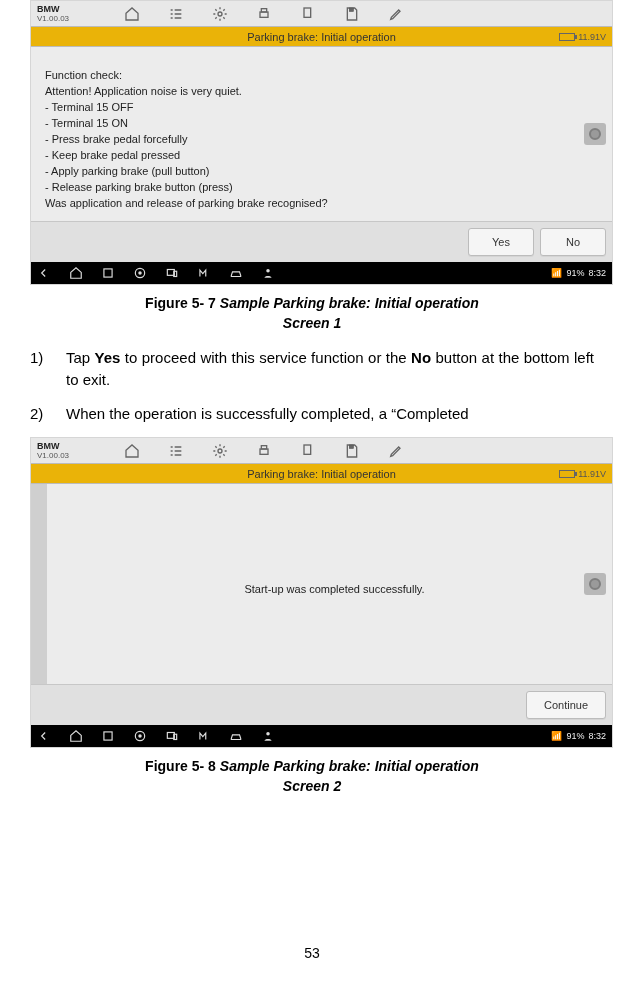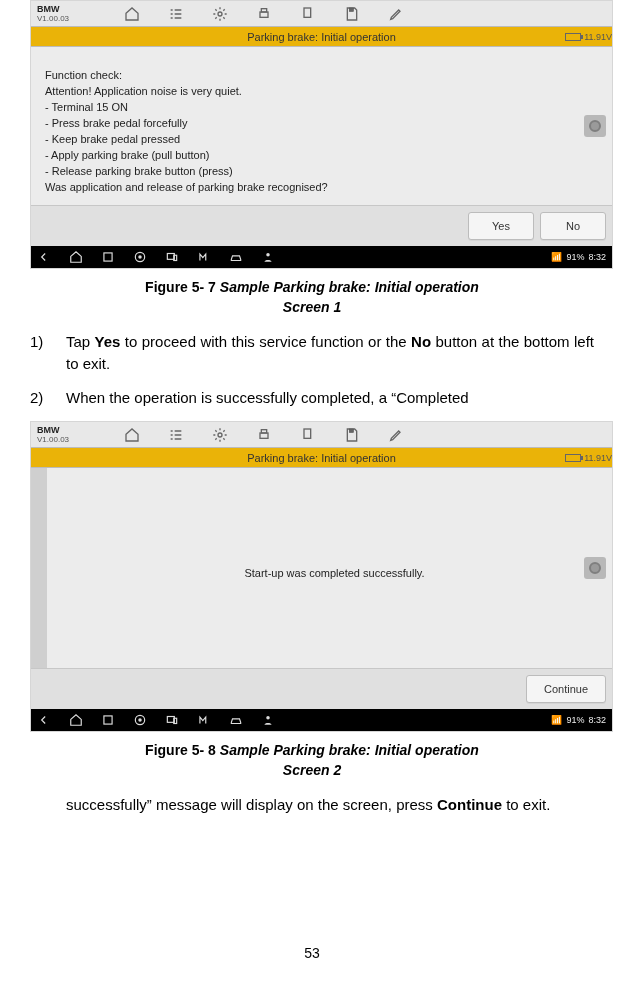--- a/index.html
+++ b/index.html
@@ -53,21 +53,21 @@
     background: #eab308;
     display: flex;
     align-items: center;
     justify-content: center;
     position: relative;
     border-bottom: 1px solid #bbb;
     font-size: 11px;
     color:#333;
   }
   .device .titlebar .batt {
-    position: absolute; right: 0; font-size: 9px; color:#555;
+    position: absolute; right: 6px; font-size: 9px; color:#555;
     display: flex; align-items: center; gap:3px;
   }
   .device .titlebar .batt .bicon{
     width:16px;height:8px;border:1px solid #666;position:relative;
   }
   .device .titlebar .batt .bicon::after{content:"";position:absolute;right:-3px;top:1px;width:2px;height:4px;background:#666;}
   .device .content {
     background: #ececec;
     min-height: 150px;
     padding: 20px 4px 10px 14px;
@@ -214,20 +214,21 @@
       <span>Parking brake: Initial operation</span>
       <span class="batt">
         <span class="bicon"></span>
         <span>11.91V</span>
       </span>
     </div>
     <div class="content-wrap">
       <div class="content">
         <div>Function check:</div>
         <div>Attention! Application noise is very quiet.</div>
+        <div>- Terminal 15 OFF</div>
         <div>- Terminal 15 ON</div>
         <div>- Press brake pedal forcefully</div>
         <div>- Keep brake pedal pressed</div>
         <div>- Apply parking brake (pull button)</div>
         <div>- Release parking brake button (press)</div>
         <div>Was application and release of parking brake recognised?</div>
       </div>
       <div class="camera-dot">
           <div class="inner"></div>
         </div>
@@ -422,19 +423,16 @@
         <span>8:32</span>
       </span>
     </div>
   </div>
 
   <div class="fig-caption">
     <span class="lead">Figure 5- 8 </span><span class="rest">Sample Parking brake: Initial operation</span><br>
     <span class="line2">Screen 2</span>
   </div>
 
-  <div class="contpara">
-    <span>successfully” message will display on the screen, press </span><strong>Continue</strong><span> to exit.</span>
-  </div>
 
 </div>
 
 <div class="page-number">53</div>
 
 </body></html>

